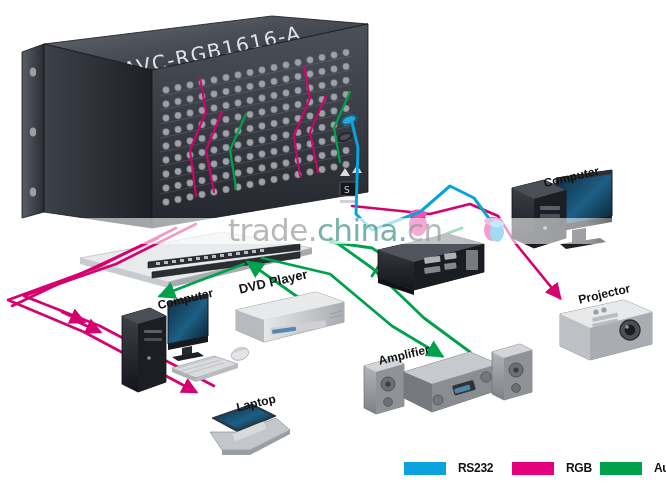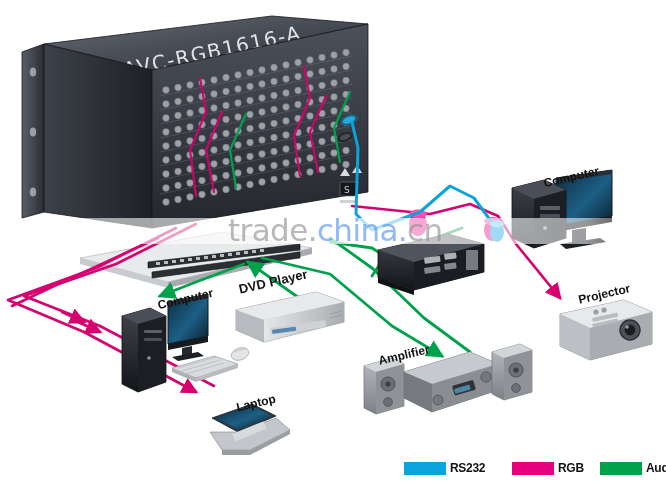--- a/index.html
+++ b/index.html
@@ -4,28 +4,28 @@
 <style>
   html,body{margin:0;padding:0;background:#ffffff;}
   body{width:666px;height:486px;overflow:hidden;
        font-family:"Liberation Sans","DejaVu Sans",sans-serif;}
   #stage{position:relative;width:666px;height:486px;background:#fff;}
   svg#scene{position:absolute;inset:0;width:666px;height:486px;}
 
   .lbl{position:absolute;font-weight:bold;color:#111;white-space:nowrap;
        font-family:"Liberation Sans","DejaVu Sans",sans-serif;}
 
-  .legend-item{position:absolute;display:flex;align-items:center;gap:4px;}
+  .legend-item{position:absolute;display:flex;align-items:center;gap:12px;}
   .legend-sw{width:42px;height:13px;display:block;}
   .legend-tx{font-size:12px;font-weight:bold;color:#111;letter-spacing:-.3px;}
 
   #watermark{position:absolute;left:228px;top:212px;width:220px;height:36px;
              font-size:31px;color:#8e8e8e;opacity:.62;font-weight:400;
              letter-spacing:-.6px;font-family:"DejaVu Sans",sans-serif;}
-  .wm-b{color:#3b82f6;opacity:.9;}
+  .wm-b{color:#0f766e;opacity:.9;}
   .wmband{position:absolute;left:0;top:218px;width:666px;height:26px;
           background:linear-gradient(90deg,rgba(255,255,255,0) 0%,rgba(255,255,255,.55) 12%,rgba(255,255,255,.72) 50%,rgba(255,255,255,.55) 88%,rgba(255,255,255,0) 100%);
           pointer-events:none;}
 </style>
 </head>
 <body>
 
 <div id="stage">
 
   <svg id="scene" viewBox="0 0 666 486">

